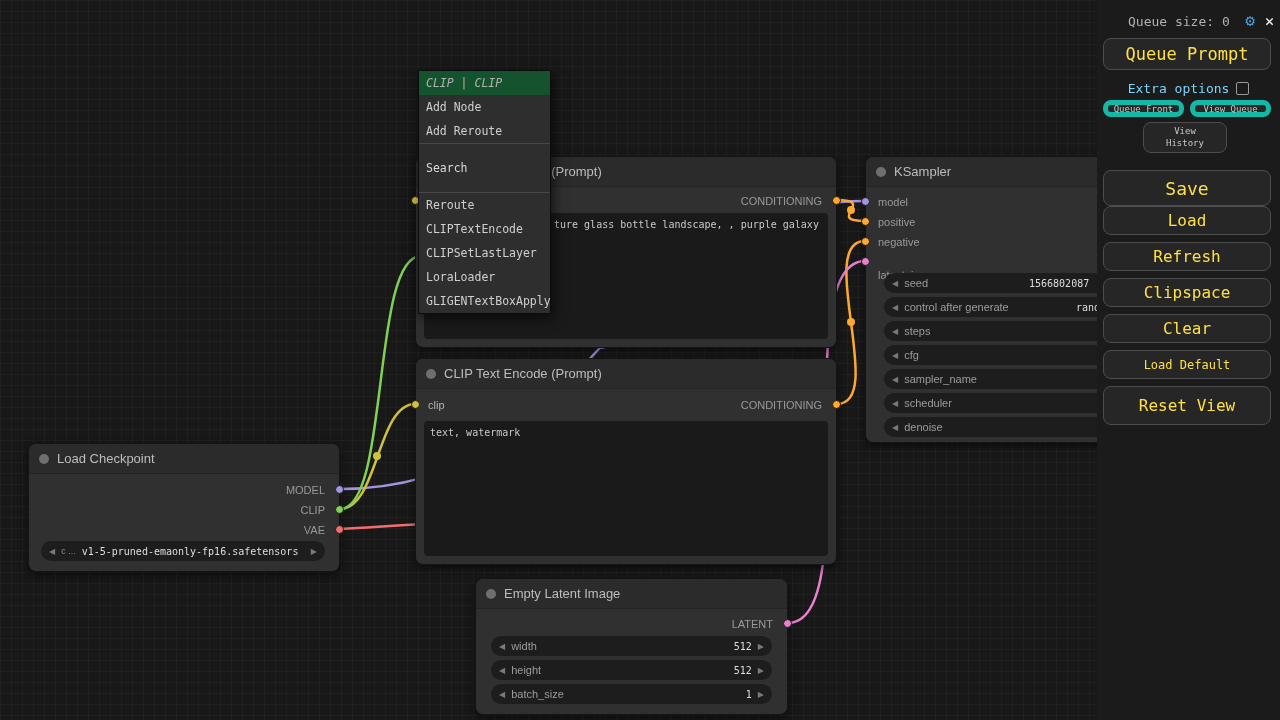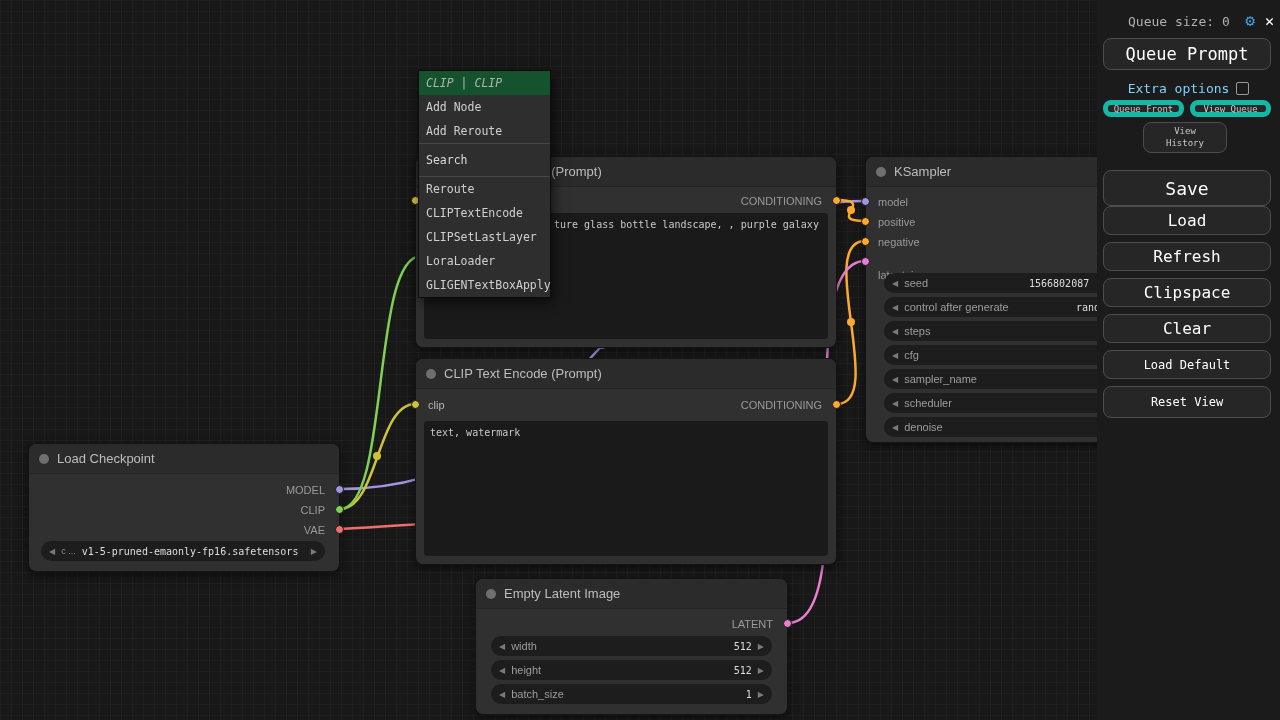--- a/index.html
+++ b/index.html
@@ -42,26 +42,26 @@
   .wlabel { white-space:nowrap; }
   .wlabel-dim { font-size:9px; color:#8a8a8a; white-space:nowrap; }
   .wvalue { color:#dedede; font:10px "DejaVu Sans Mono",monospace; white-space:nowrap; }
   .spacer { flex:1; }
   
   #ctx { position:absolute; left:418px; top:70px; width:133px; z-index:30;
          background:#2e2e2e; border:1px solid #0c0c0c; box-shadow:2px 4px 12px rgba(0,0,0,.65);
          font:11.5px "DejaVu Sans Mono",monospace; color:#cfcfcf; }
   .ctx-title { background:#14532d; color:#b2b2b2; padding:5px 7px;font-style:italic; }
   .ctx-item  { padding:5px 7px; cursor:default; }
-  .ctx-search { padding:9px 7px; color:#d8d8d8; border-top:1px solid #474747; border-bottom:1px solid #474747; }
+  .ctx-search { padding:17px 7px; color:#d8d8d8; border-top:1px solid #474747; border-bottom:1px solid #474747; }
   
   #sidebar { position:absolute; left:1097px; top:0; width:183px; height:720px; z-index:40;
              background:#1b1b1b; font-family:"DejaVu Sans Mono",monospace; }
   .sbtn { position:absolute; left:6px; right:9px; background:#262626; border:1px solid #4d4d4d;
-          border-radius:8px; color:#ffffff; display:flex; align-items:center; justify-content:center;
+          border-radius:8px; color:#fde047; display:flex; align-items:center; justify-content:center;
           font-family:inherit; cursor:pointer; }
   #queue-row { position:absolute; left:8px; right:6px; top:10px; height:22px;
                display:flex; align-items:center; gap:10px;margin-left:23px; }
   #queue-size { color:#b0b0b0; font-size:13px; flex:1; }
   #gear { color:#4a9fe0; font-size:16px; line-height:1; cursor:pointer; }
   #close-x { color:#ffffff; font-size:15px; line-height:1; cursor:pointer; }
   #extra-row { position:absolute; left:0; right:0; top:80px; height:16px;
                display:flex; align-items:center; justify-content:center; gap:7px;
                color:#7dd3fc; font-size:13px; }
   #extra-checkbox { width:13px; height:13px; border:1px solid #9a9a9a; border-radius:2px;
@@ -242,16 +242,16 @@
       <div class="sbtn2">Queue Front</div>
       <div class="sbtn2">View Queue</div>
     </div>
     <div id="view-history">View History</div>
     <div class="sbtn" style="top:170px; height:36px; font-size:18px;">Save</div>
     <div class="sbtn" style="top:206px; height:29px; font-size:16px;">Load</div>
     <div class="sbtn" style="top:242px; height:29px; font-size:16px;">Refresh</div>
     <div class="sbtn" style="top:278px; height:29px; font-size:16px;">Clipspace</div>
     <div class="sbtn" style="top:314px; height:29px; font-size:16px;">Clear</div>
     <div class="sbtn" style="top:350px; height:29px; font-size:12px;">Load Default</div>
-    <div class="sbtn" style="top:386px; height:32px; font-size:12px;">Reset View</div>
+    <div class="sbtn" style="top:386px; height:39px; font-size:16px;">Reset View</div>
   </div>
 
 </div>
 
 </body></html>

